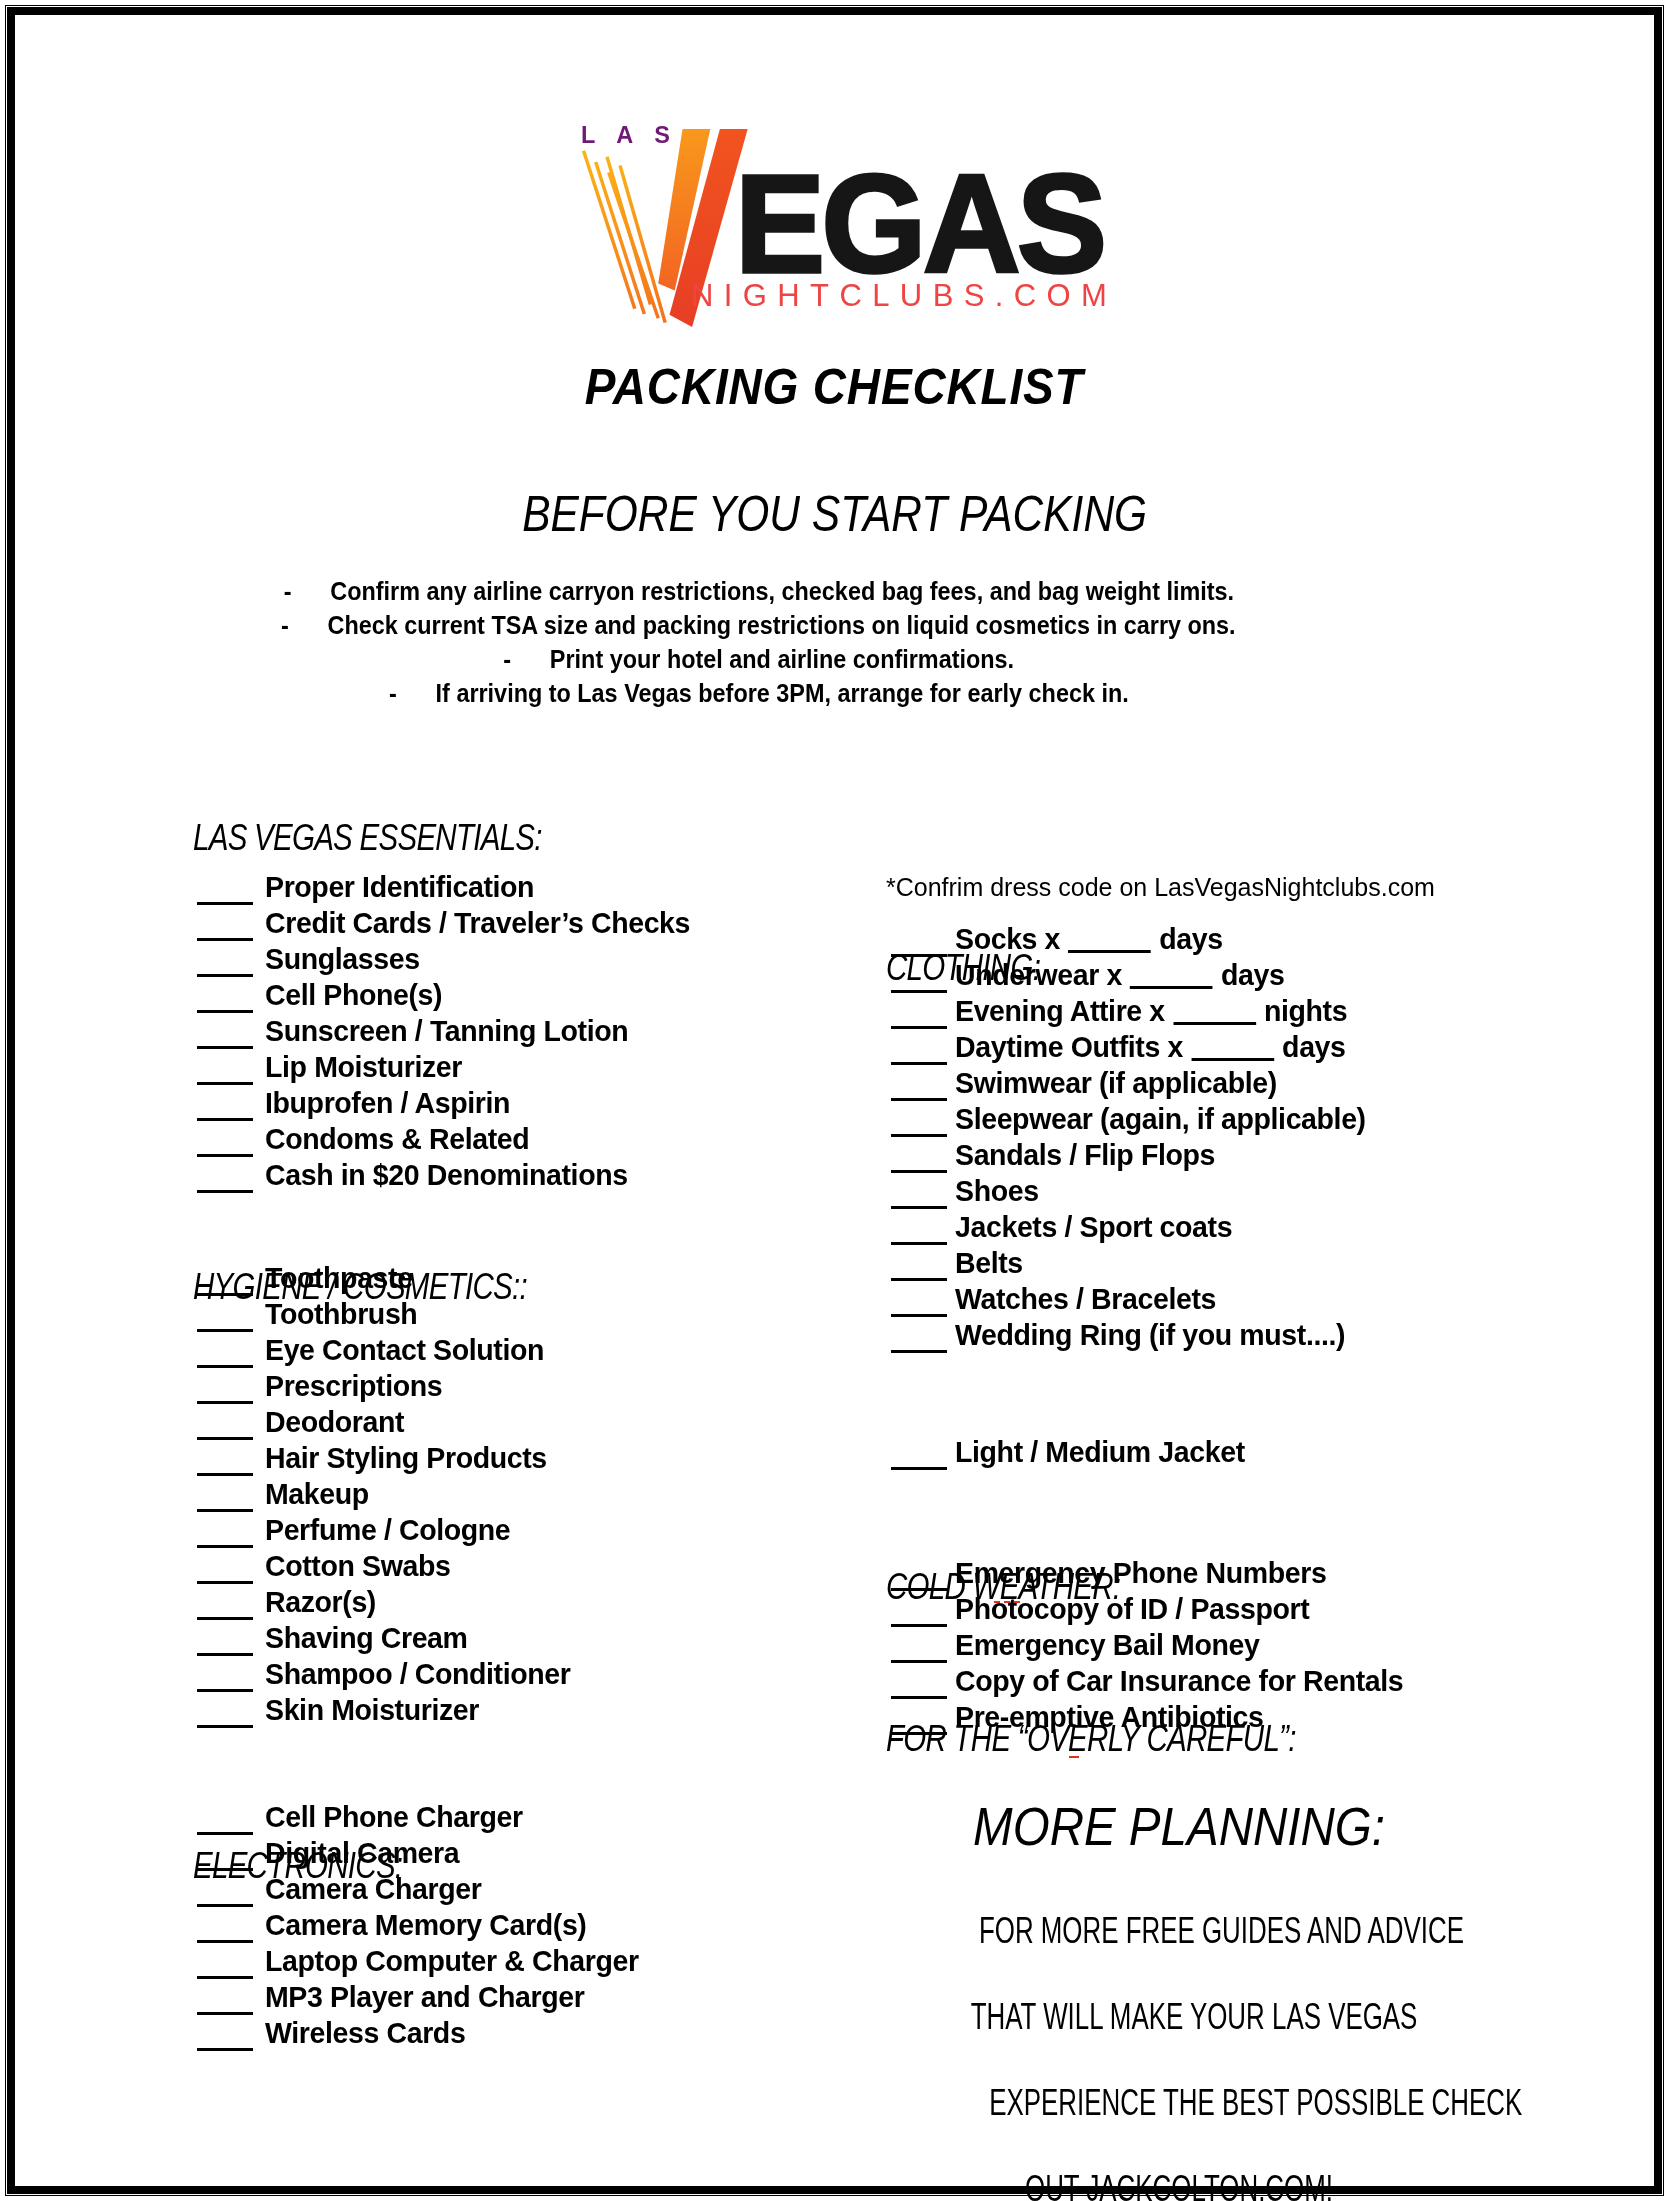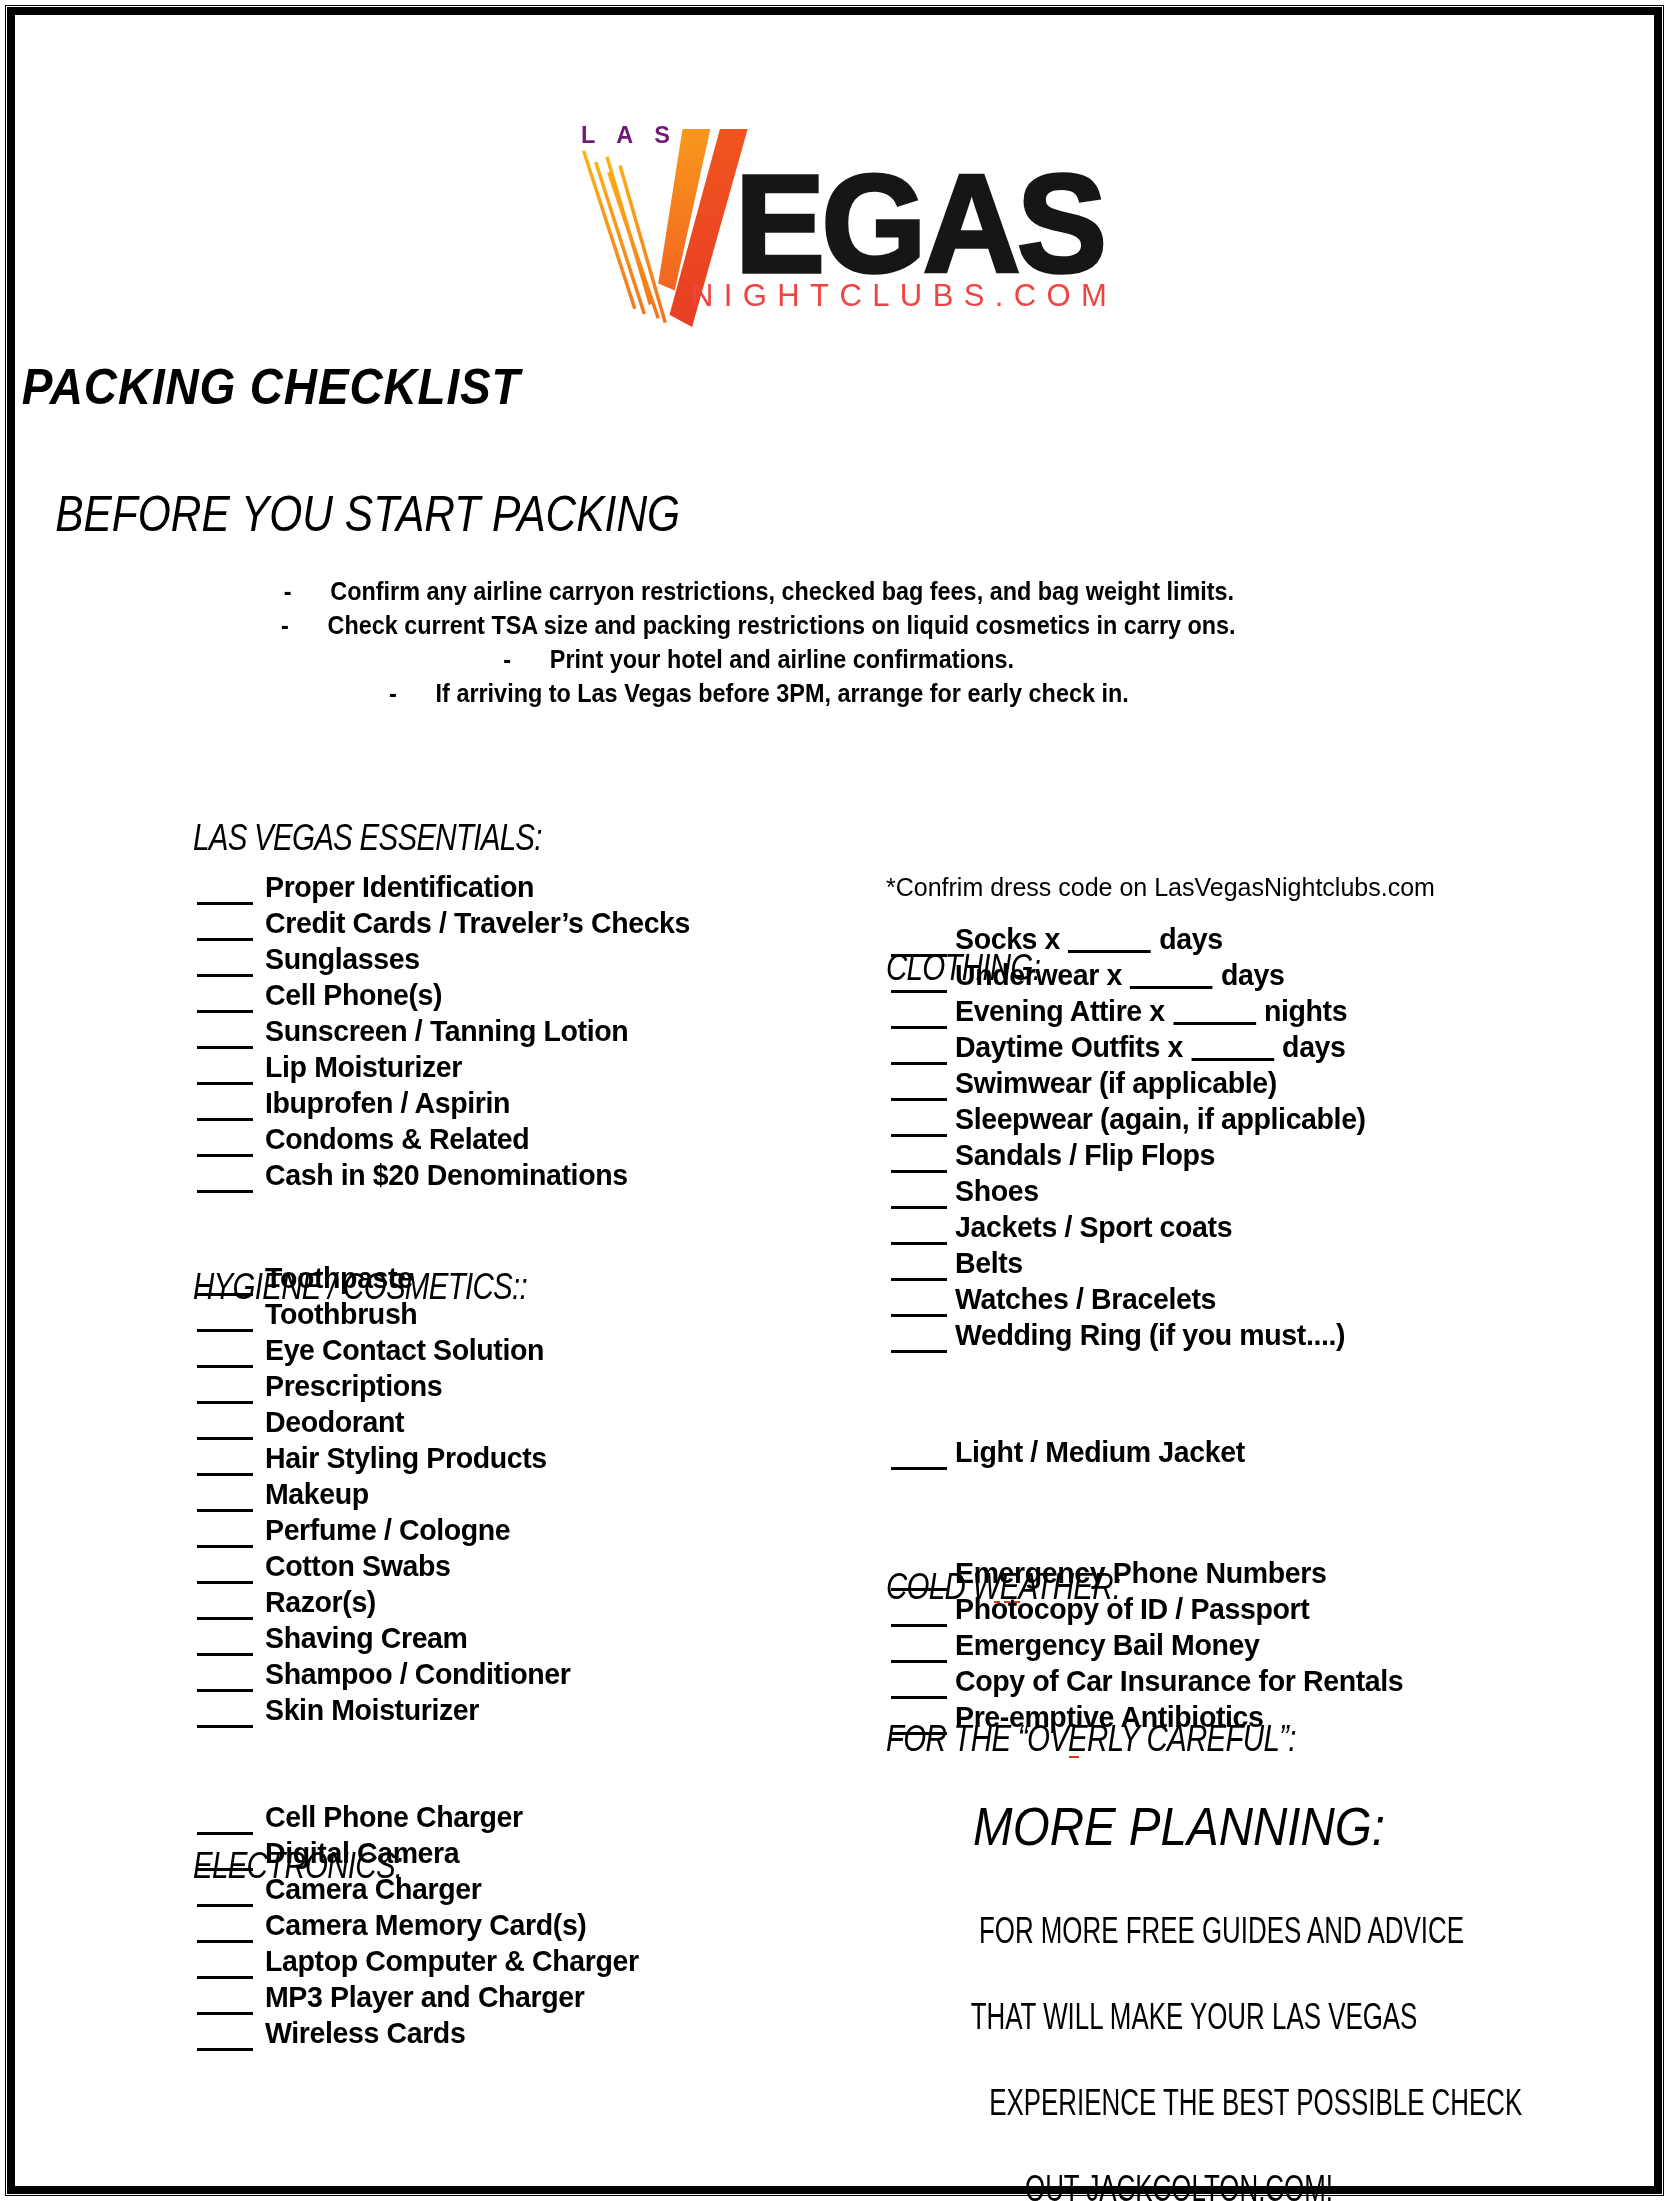--- a/index.html
+++ b/index.html
@@ -15,21 +15,21 @@
   
   .logo { position:absolute; left:574px; top:120px; width:574px; height:213px; }
   .logo-las { position:absolute; left:7px; top:1.7px; font-size:23.5px; font-weight:700; letter-spacing:21px; color:#701a75; white-space:nowrap; }
   .logo-v-svg { position:absolute; left:0px; top:7px; }
   .logo-egas { position:absolute; left:161px; top:34px; font-size:139px; line-height:1; font-weight:700;
     letter-spacing:-3.5px; color:#161616; -webkit-text-stroke:3.5px #161616;
     transform:scaleX(.97); transform-origin:0 0; white-space:nowrap; }
   .logo-domain { position:absolute; left:117px; top:158px; font-size:31px; font-weight:400; letter-spacing:10.4px; color:#ef4444; white-space:nowrap; }
 
   
-  .center-line { position:absolute; left:0; width:1669px; white-space:nowrap; }
+  .center-line { position:absolute; left:0; width:1669px; text-align:center; white-space:nowrap; }
   .doc-title { top:358px; font-size:50px; font-weight:700; font-style:italic; }
   .doc-title .cx { transform:scaleX(.92); letter-spacing:0.9px; }
   .intro-head { top:485px; font-size:50px; font-weight:400; font-style:italic; }
   .intro-head .cx { transform:scaleX(.85); }
   .cx { display:inline-block; transform-origin:50% 50%; }
 
   .bullets { position:absolute; left:0; top:574px; width:1453px; padding-left:64px; box-sizing:border-box; }
   .bullet-line { height:34px; text-align:center; white-space:nowrap; }
   .bullet-line .bl { display:inline-block; transform:scaleX(.9); transform-origin:50% 50%;
     font-size:26px; font-weight:700; line-height:34px; }

